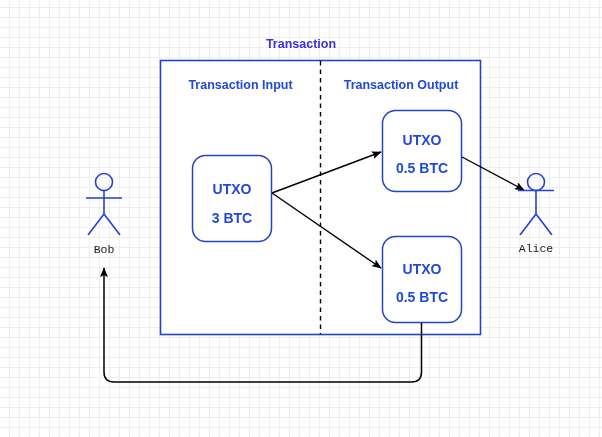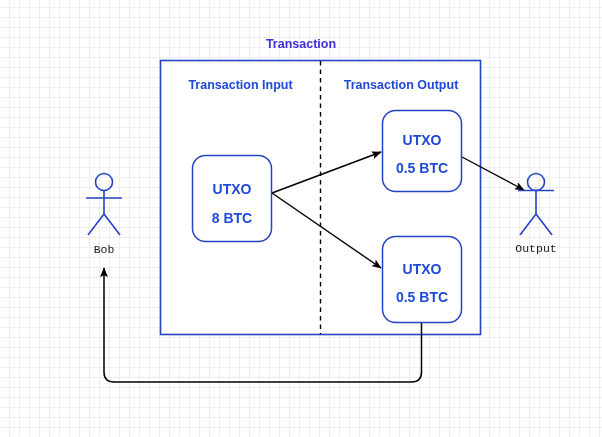--- a/index.html
+++ b/index.html
@@ -134,24 +134,24 @@
     </g>
   </svg>
 
   <div class="lbl" id="tx-title">Transaction</div>
 
   <div class="lbl" id="out-title">Transaction Output</div>
 
   <div class="lbl" id="in-title">Transaction Input</div>
 
   <div class="utxo-text" style="left:192px; top:182px; width:80px;">UTXO</div>
-  <div class="utxo-text" style="left:192px; top:211px; width:80px;">8 BTC</div>
+  <div class="utxo-text" style="left:192px; top:211px; width:80px;">3 BTC</div>
 
   <div class="utxo-text" style="left:382px; top:133px; width:80px;">UTXO</div>
   <div class="utxo-text" style="left:382px; top:161px; width:80px;">0.5 BTC</div>
 
   <div class="utxo-text" style="left:382px; top:262px; width:80px;">UTXO</div>
   <div class="utxo-text" style="left:382px; top:290px; width:80px;">0.5 BTC</div>
 
   <div class="person-label" id="bob-label">Bob</div>
-  <div class="person-label" id="alice-label">Output</div>
+  <div class="person-label" id="alice-label">Alice</div>
 
 </div>
 
 </body></html>

